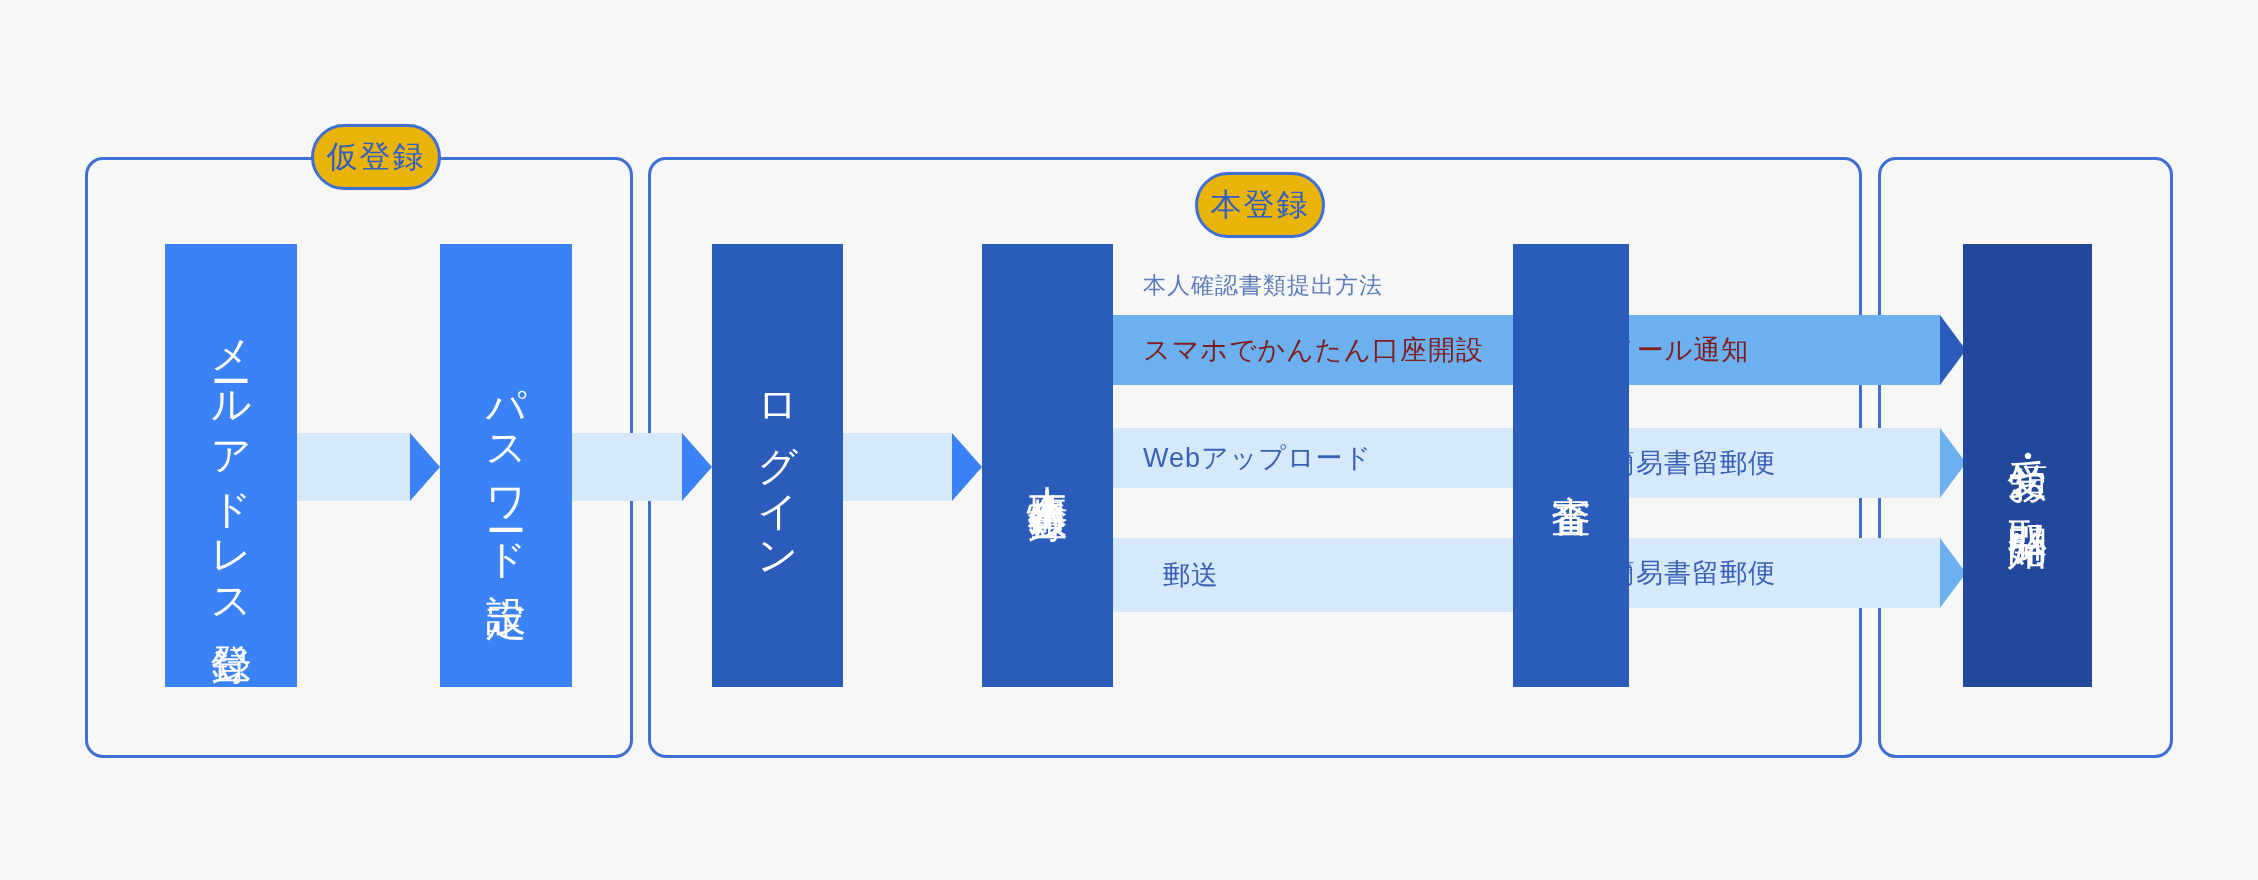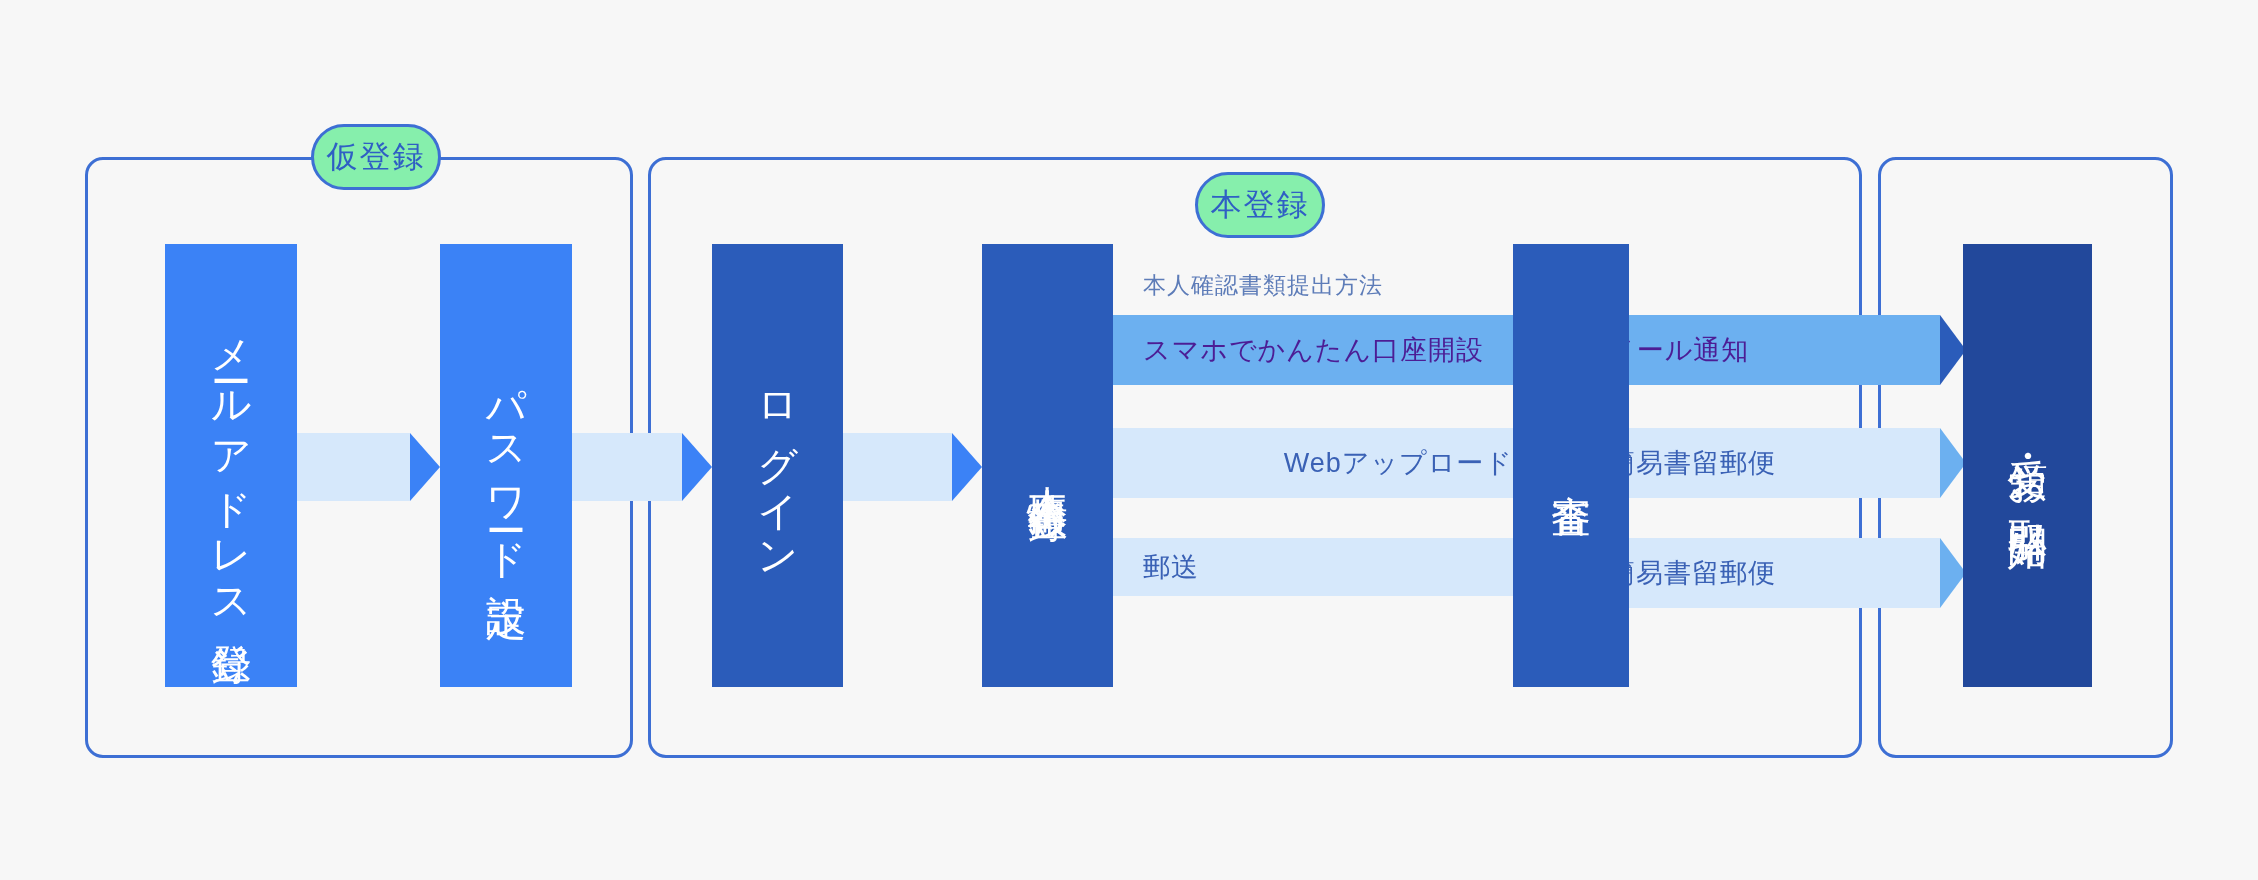--- a/index.html
+++ b/index.html
@@ -17,21 +17,21 @@
     border:3px solid #3d6fd4;
     border-radius:18px;
     box-sizing:border-box;
     background:transparent;
   }
 
   
   .pill{
     position:absolute;
     box-sizing:border-box;
-    background:#86efac;
+    background:#eab308;
     border:3px solid #3d6fd4;
     border-radius:999px;
     display:flex;align-items:center;justify-content:center;
     color:#2f5fc4;
     font-size:31px;
     letter-spacing:2px;
     z-index:6;
   }
 
   
@@ -72,21 +72,21 @@
     z-index:4;
   }
   .band .btext{
     position:relative;z-index:2;
     padding-left:30px;
     font-size:27px;
     letter-spacing:1px;
     white-space:nowrap;
   }
   .band.accent{background:#6cb0f0;}
-  .band.accent .btext{color:#4c1d95;}
+  .band.accent .btext{color:#7f1d1d;}
   .band.plain{background:#d6e8fb;}
   .band.plain .btext{color:#3a61b5;}
 
   .band .tip{
     position:absolute;right:-26px;top:0;height:100%;width:26px;
     clip-path:polygon(0 0,100% 50%,0 100%);
   }
   .band.accent .tip{background:#2b5cba;}
   .band.plain  .tip{background:#6cb0f0;}
 
@@ -129,24 +129,24 @@
   <div class="conn" style="left:740px;top:433px;width:242px;height:68px;">
     <div class="body" style="width:212px;"></div>
     <div class="head" style="left:212px;"></div>
   </div>
 
   <div class="caption" style="left:1143px;top:270px;">本人確認書類提出方法</div>
 
   <div class="band accent" style="left:1113px;top:315px;width:400px;height:70px;">
     <span class="btext">スマホでかんたん口座開設</span>
   </div>
-  <div class="band plain" style="left:1113px;top:428px;width:400px;height:70px;justify-content:flex-end;">
+  <div class="band plain" style="left:1113px;top:428px;width:400px;height:60px;">
     <span class="btext">Webアップロード</span>
   </div>
-  <div class="band plain" style="left:1113px;top:538px;width:400px;height:58px;">
+  <div class="band plain" style="left:1113px;top:538px;width:400px;height:74px;padding-left:20px;">
     <span class="btext">郵送</span>
   </div>
 
   <div class="band accent" style="left:1578px;top:315px;width:362px;height:70px;">
     <span class="btext">メール通知</span>
     <span class="tip"></span>
   </div>
   <div class="band plain" style="left:1578px;top:428px;width:362px;height:70px;">
     <span class="btext">簡易書留郵便</span>
     <span class="tip"></span>

